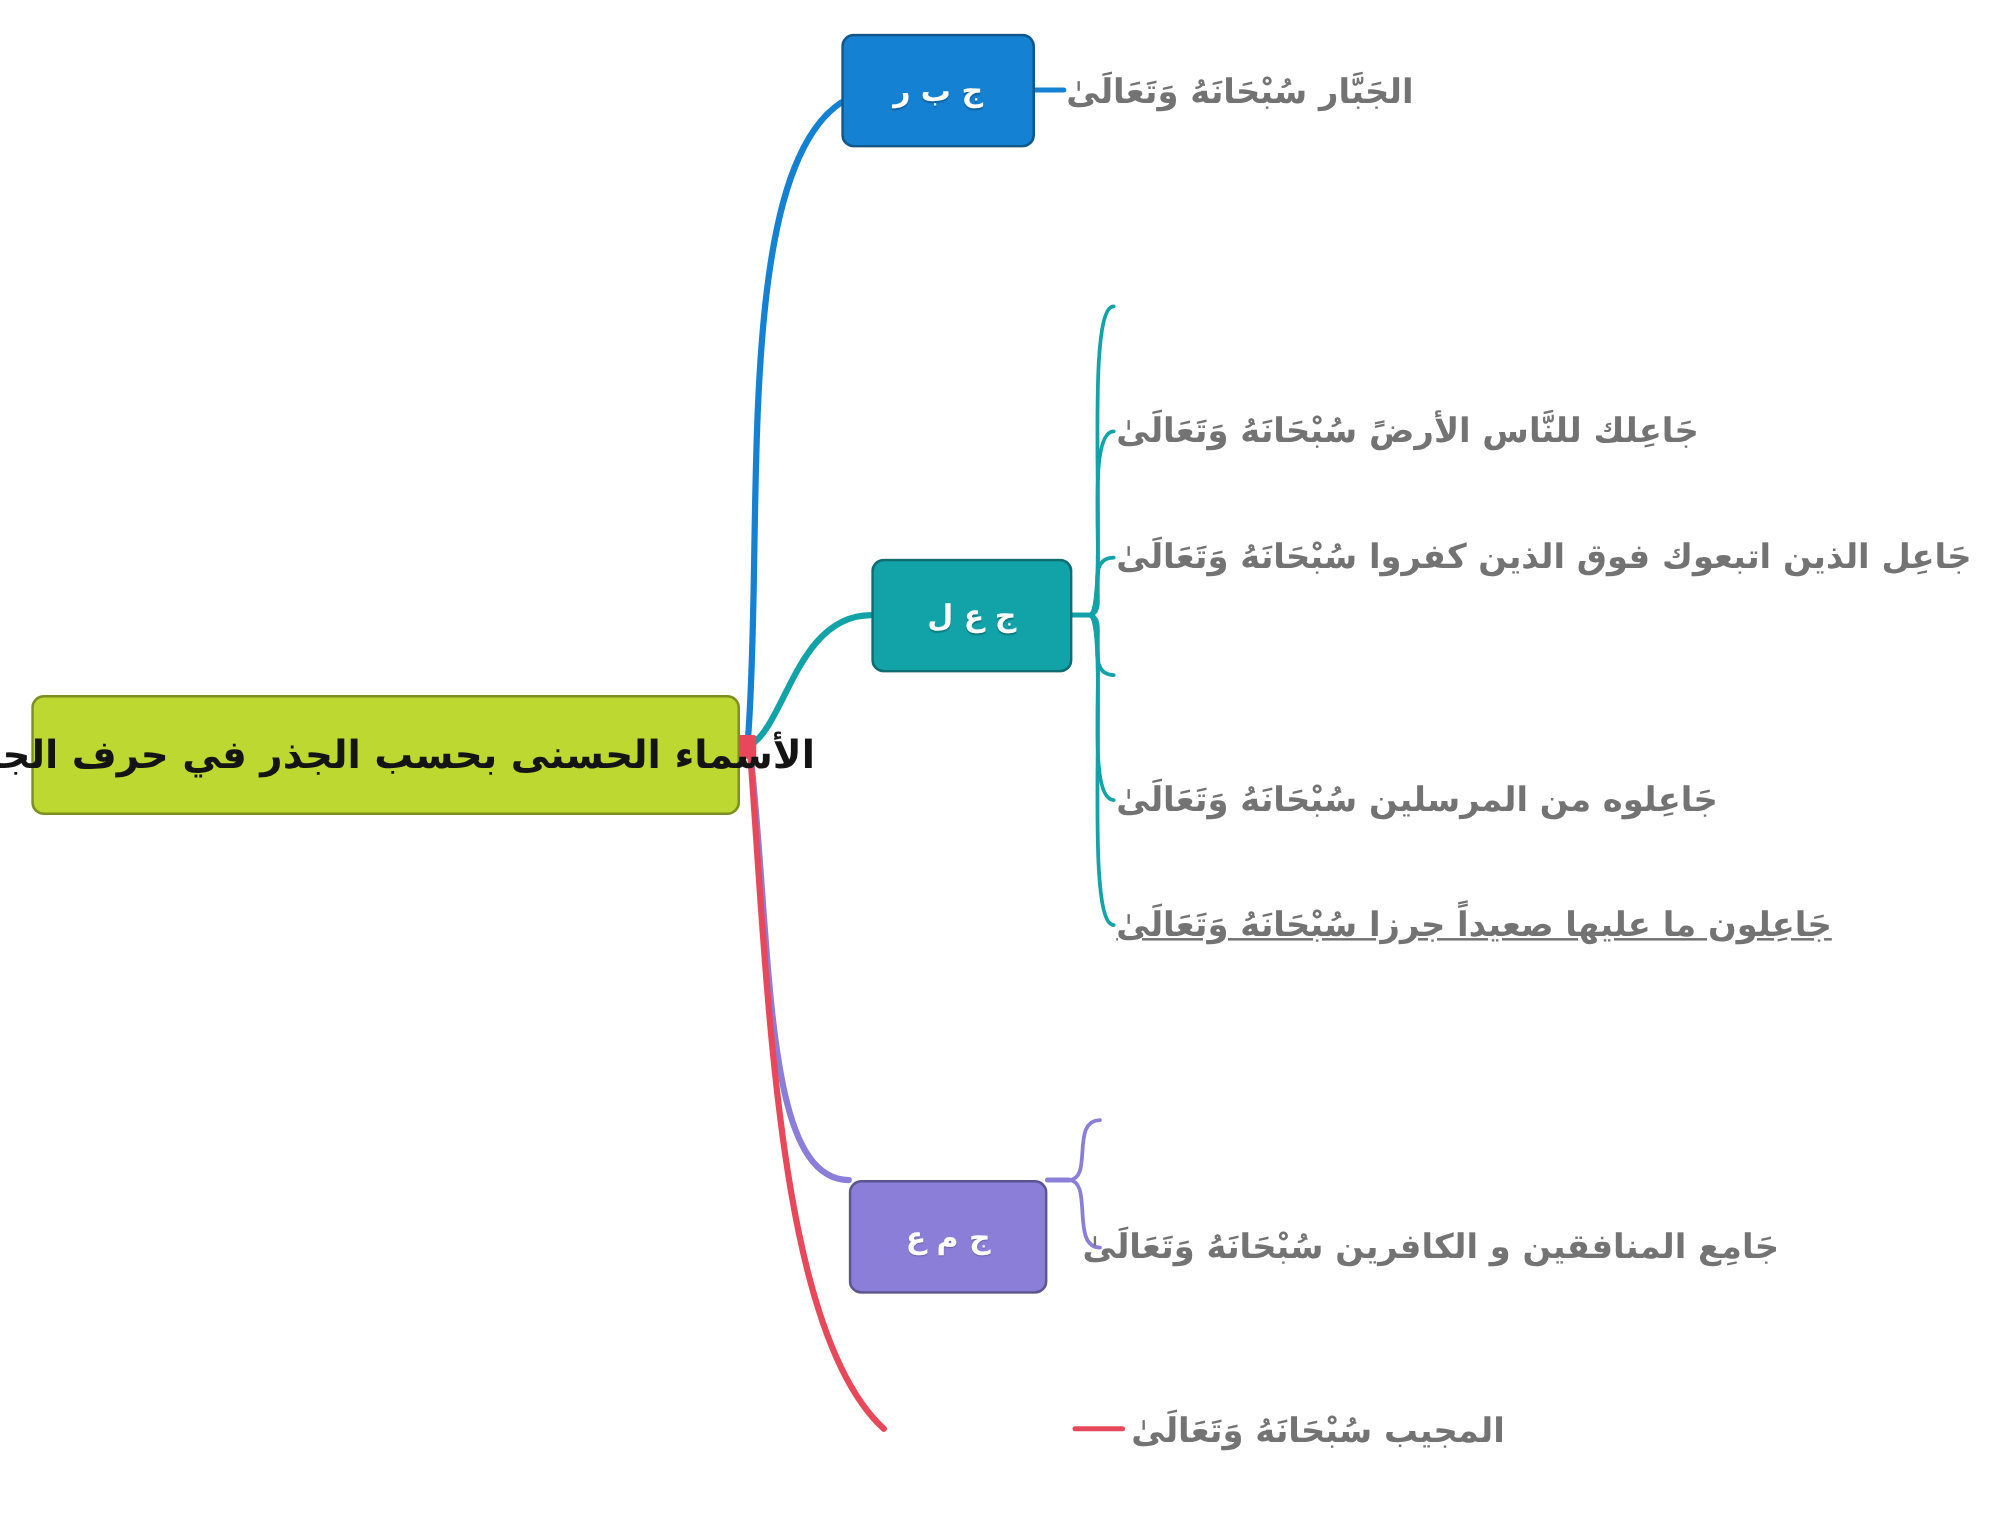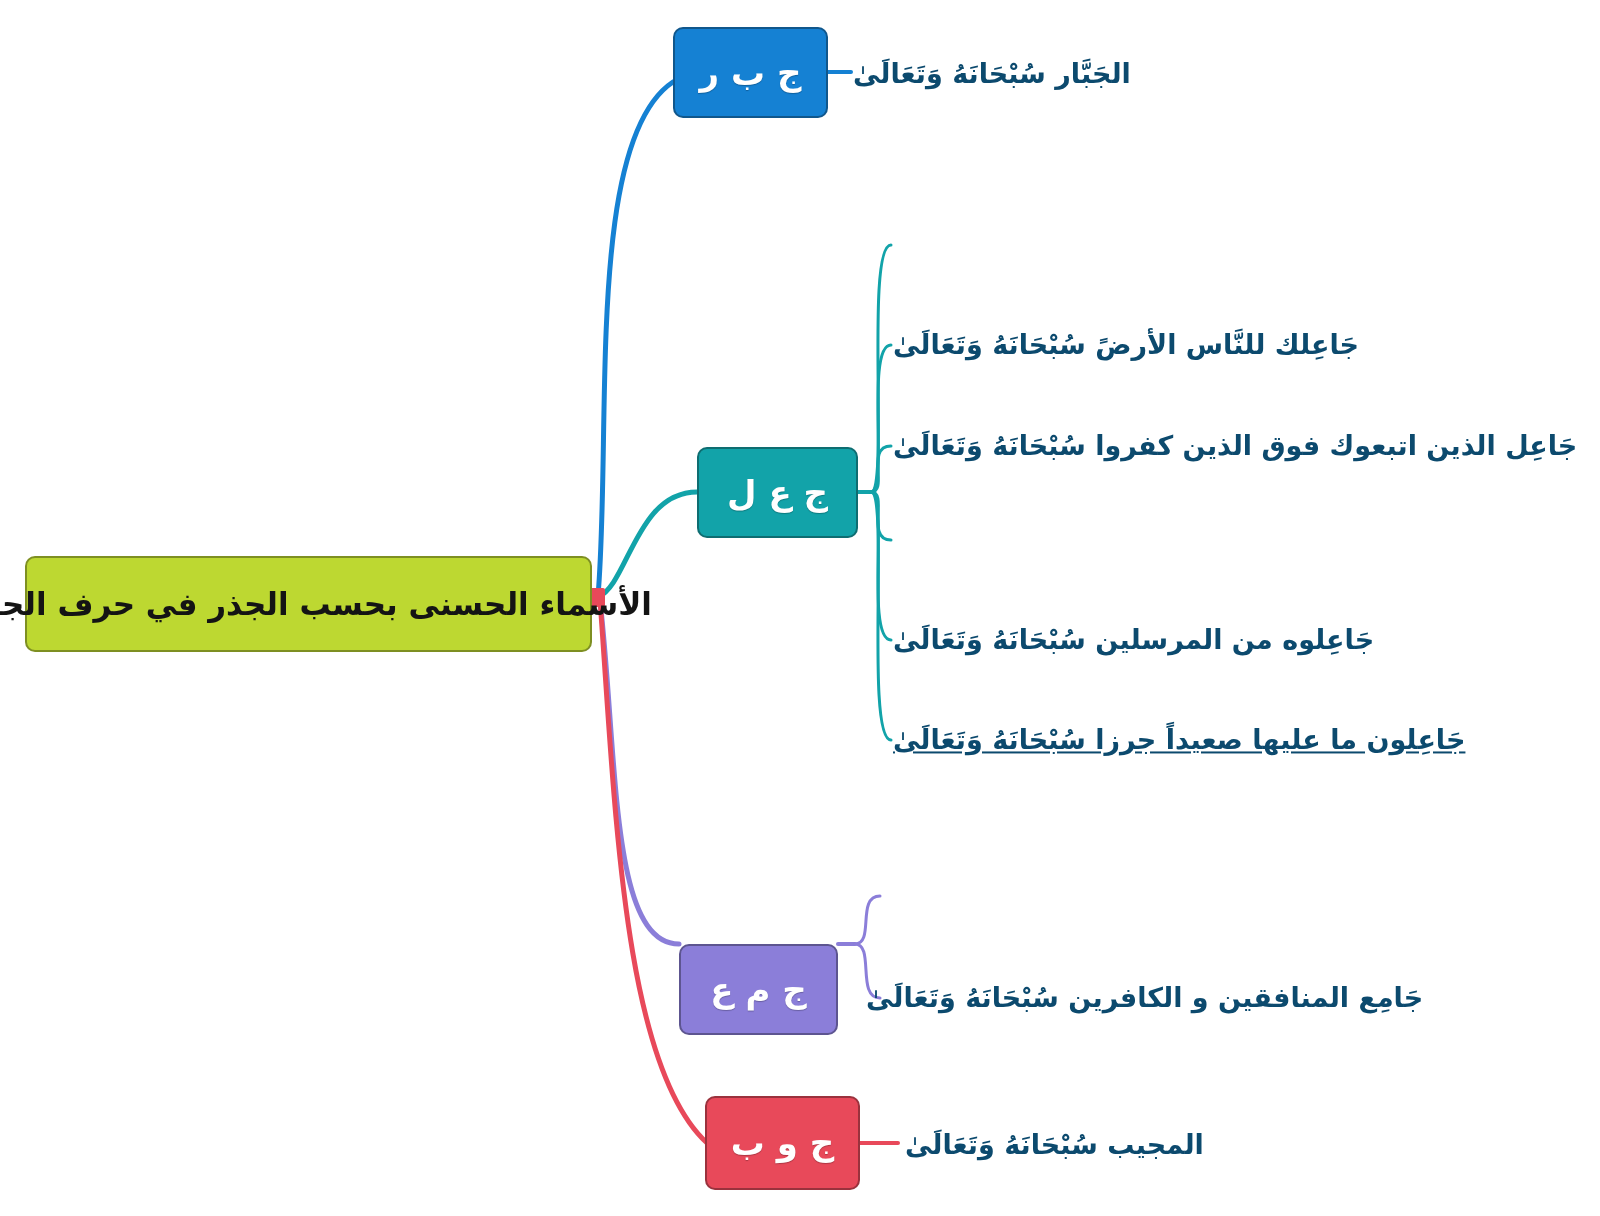--- a/index.html
+++ b/index.html
@@ -9,27 +9,27 @@
     font-family:"DejaVu Sans",sans-serif;
   }
   svg.wires{position:absolute;left:0;top:0;width:1600px;height:1216px;}
   svg.wires path{fill:none;stroke-linecap:round;}
   .node{
     position:absolute;display:flex;align-items:center;justify-content:center;
     border-radius:10px;border:2px solid rgba(10,10,10,0.35);
     box-sizing:border-box;cursor:pointer;
   }
   .node .nlabel{
-    color:#ffffff;font-weight:bold;font-size:34px;line-height:1;
+    color:#ffffff;font-weight:bold;font-size:24px;line-height:1;
     text-shadow:0 1px 1px rgba(0,0,0,0.25);white-space:nowrap;direction:rtl;
   }
   .root .nlabel{color:#141414;font-size:31px;text-shadow:none;}
   .leaf{
     position:absolute;transform:translateY(-50%);
-    font-size:27px;font-weight:bold;color:#0c4a6e;
+    font-size:27px;font-weight:bold;color:#737373;
     white-space:nowrap;direction:rtl;cursor:pointer;line-height:1.3;
   }
 </style>
 </head>
 <body>
 
 <div class="canvas">
 
   <svg class="wires" viewBox="0 0 1600 1216">
 
@@ -72,18 +72,15 @@
   <div class="leaf" style="left:893px;top:345px;">جَاعِلك للنَّاس الأرضً سُبْحَانَهُ وَتَعَالَىٰ</div>
   <div class="leaf" style="left:893px;top:446px;">جَاعِل الذين اتبعوك فوق الذين كفروا سُبْحَانَهُ وَتَعَالَىٰ</div>
   <div class="leaf" style="left:893px;top:640px;">جَاعِلوه من المرسلين سُبْحَانَهُ وَتَعَالَىٰ</div>
   <div class="leaf" style="left:893px;top:740px;text-decoration:underline;">جَاعِلون ما عليها صعيداً جرزا سُبْحَانَهُ وَتَعَالَىٰ</div>
 
   <div class="node" style="left: 679px; top: 899px; width: 159px; height: 91px; background: rgb(139, 126, 217); margin-top: 45px;">
     <span class="nlabel">ج م ع</span>
   </div>
   <div class="leaf" style="left:866px;top:998px;">جَامِع المنافقين و الكافرين سُبْحَانَهُ وَتَعَالَىٰ</div>
 
-  <div class="node" style="left: 705px; top: 1096px; width: 155px; height: 94px; background: rgb(232, 73, 90);">
-    <span class="nlabel">ج و ب</span>
-  </div>
   <div class="leaf" style="left:905px;top:1145px;">المجيب سُبْحَانَهُ وَتَعَالَىٰ</div>
 
 </div>
 
 </body></html>

